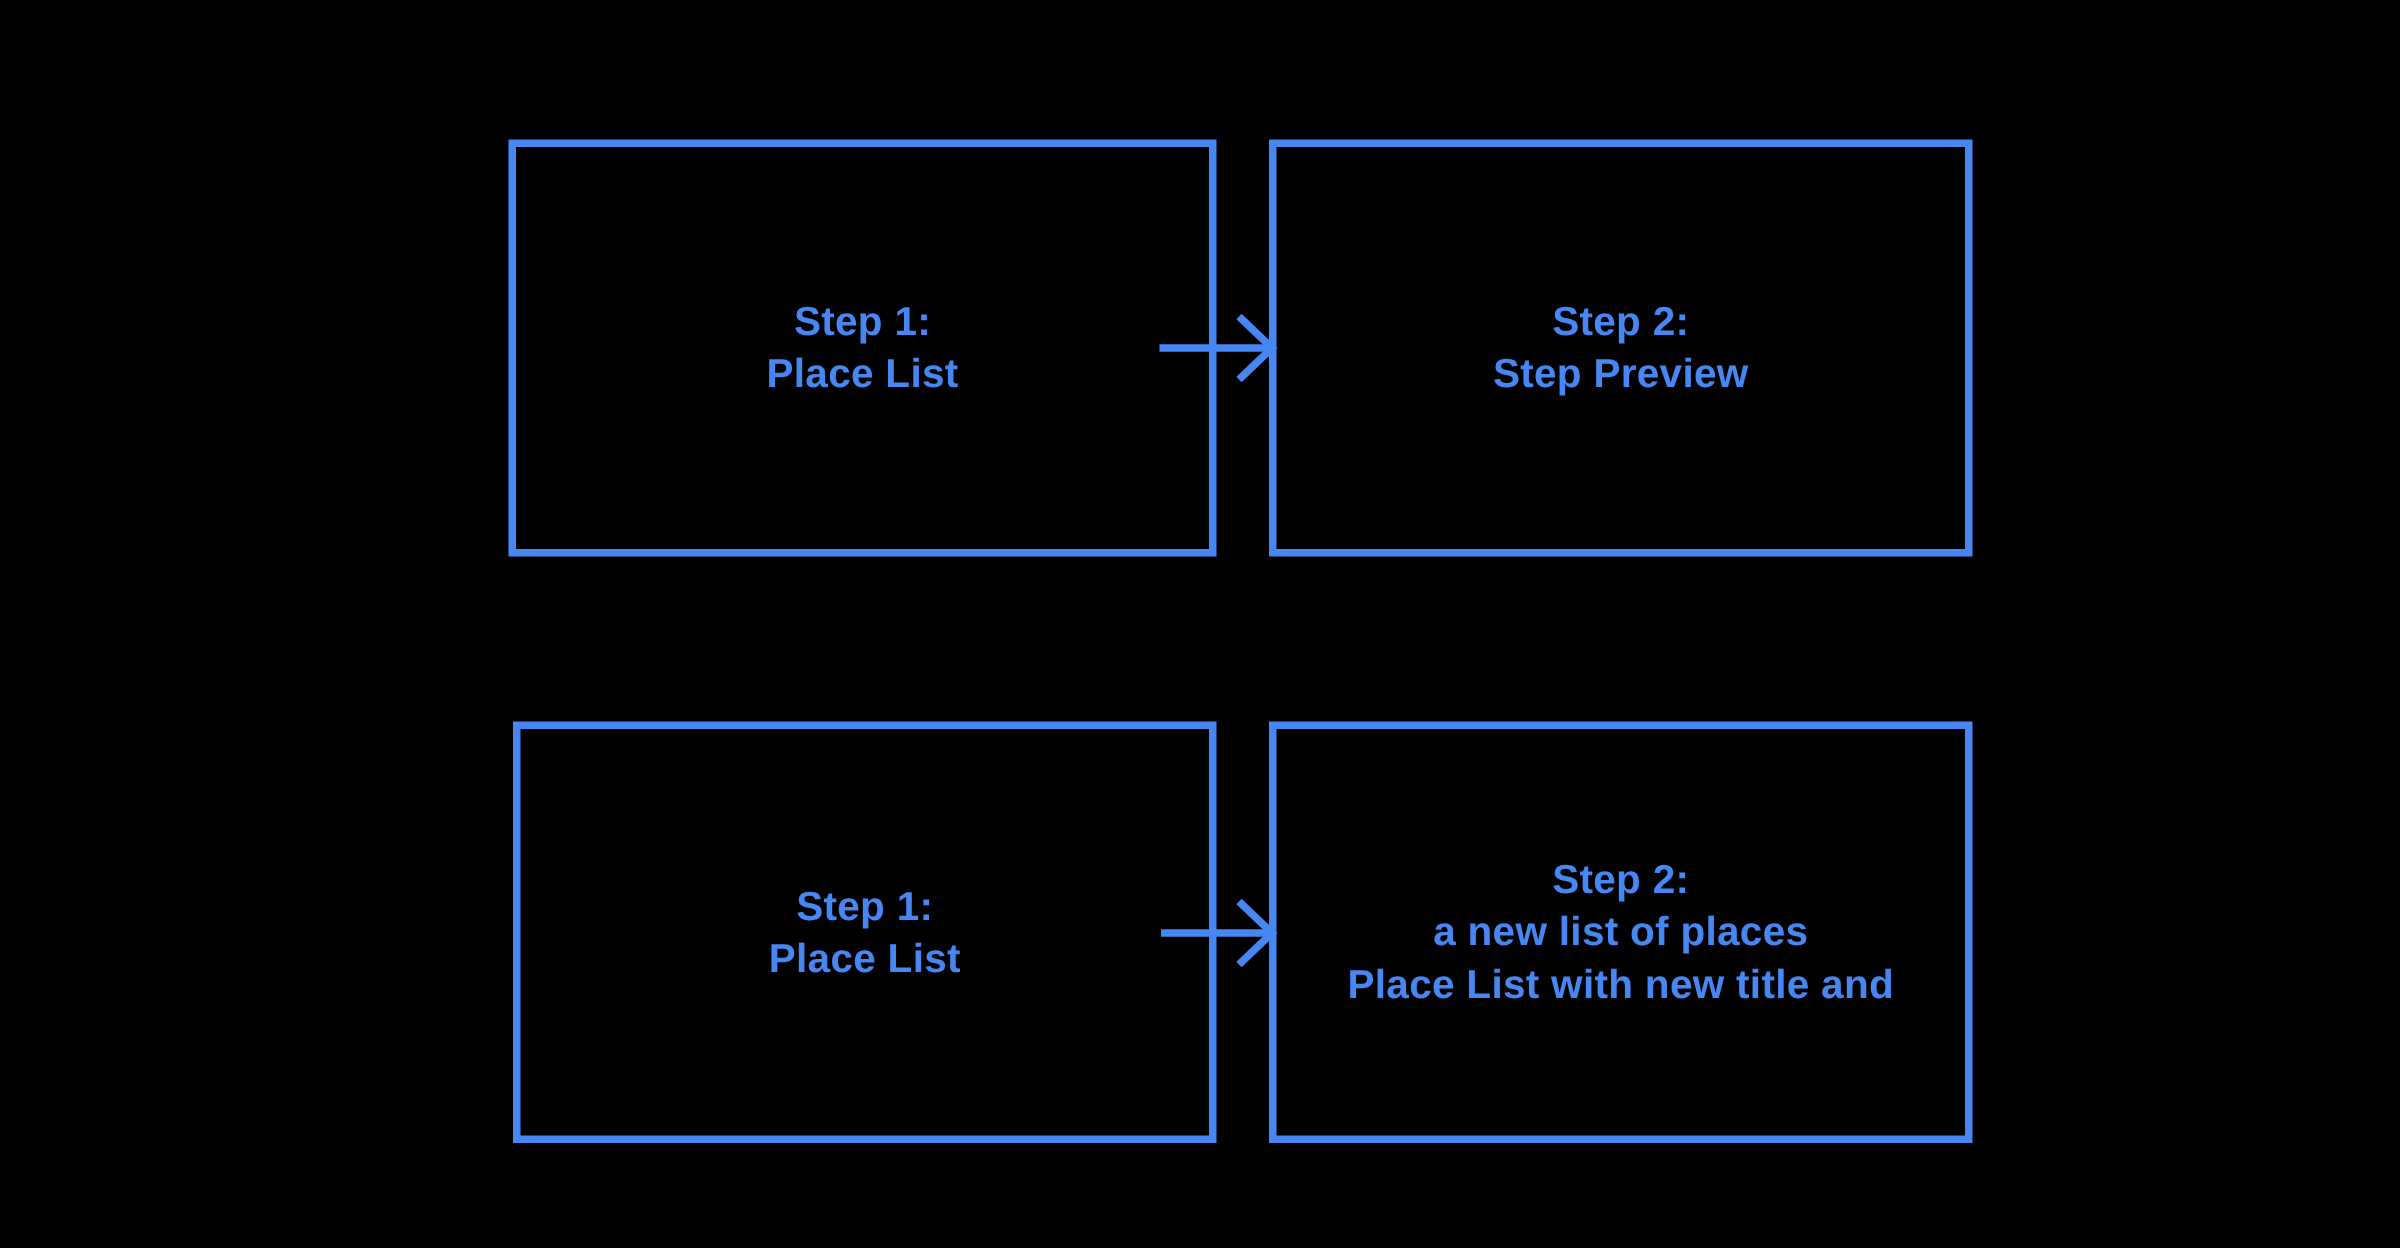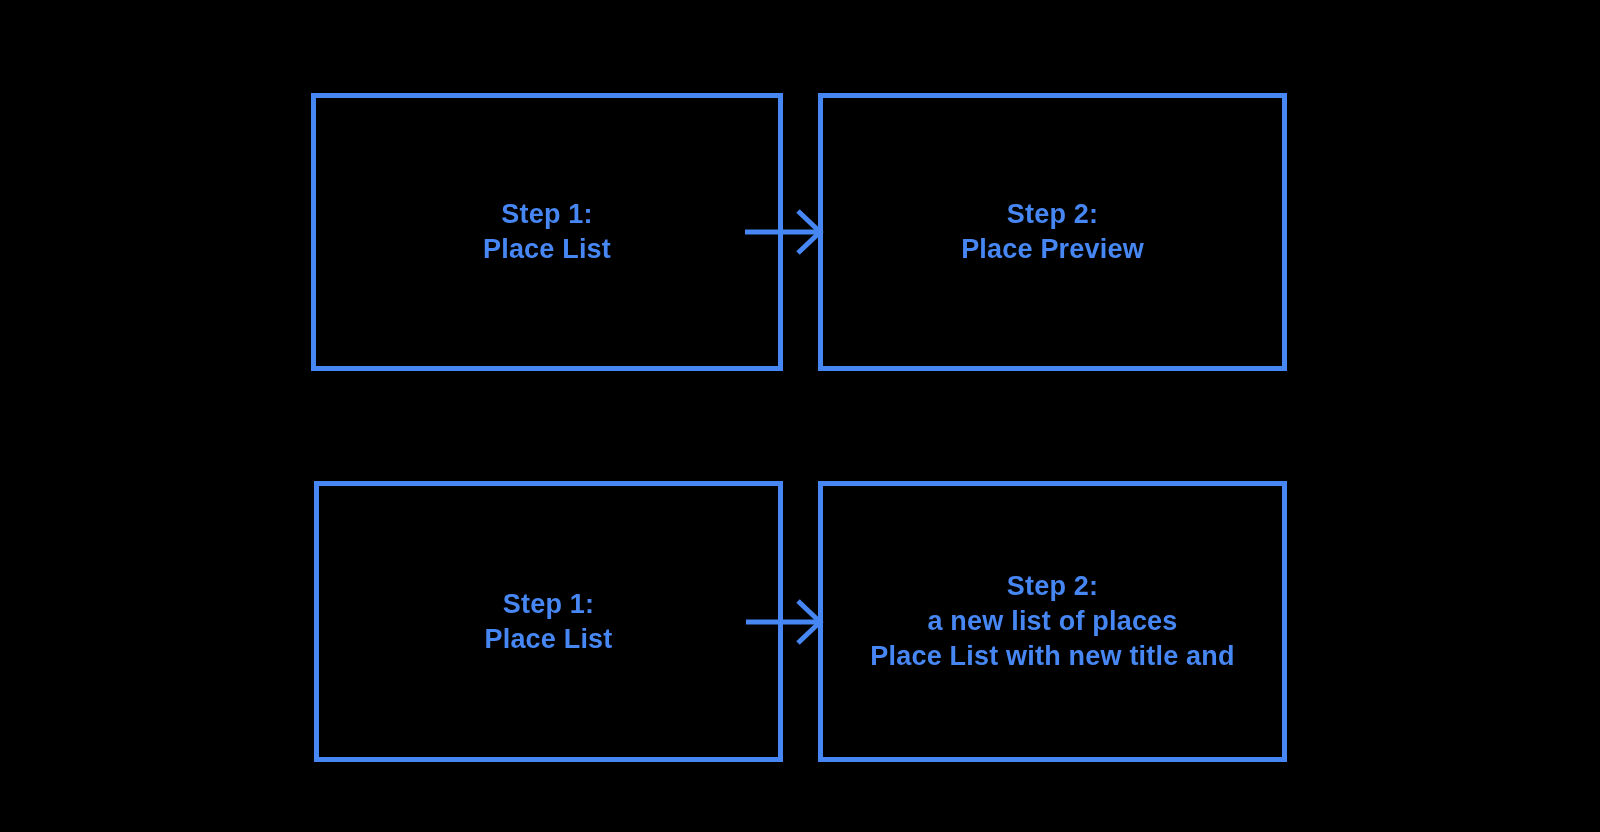--- a/index.html
+++ b/index.html
@@ -12,20 +12,21 @@
     padding: 0;
     background: var(--bg);
   }
   .canvas {
     position: relative;
     width: 1320px;
     height: 832px;
     background: var(--bg);
     overflow: hidden;
     font-family: "Liberation Sans", sans-serif;
+    margin-left: 28px;
   }
   .box {
     position: absolute;
     border: 5px solid var(--accent);
     background: transparent;
     display: flex;
     align-items: center;
     justify-content: center;
   }
   .box-label {
@@ -70,21 +71,21 @@
   </div>
 
   <svg class="arrow arrow-1" viewBox="0 0 90 56">
     <line x1="5" y1="28" x2="78" y2="28"></line>
     <polyline points="58,7 80,28 58,49"></polyline>
   </svg>
 
   <div class="box box-2">
     <div class="box-label">
       <div>Step 2:</div>
-      <div>Place Preview</div>
+      <div>Step Preview</div>
     </div>
   </div>
 
   <div class="box box-3">
     <div class="box-label">
       <div>Step 1:</div>
       <div>Place List</div>
     </div>
   </div>
 

